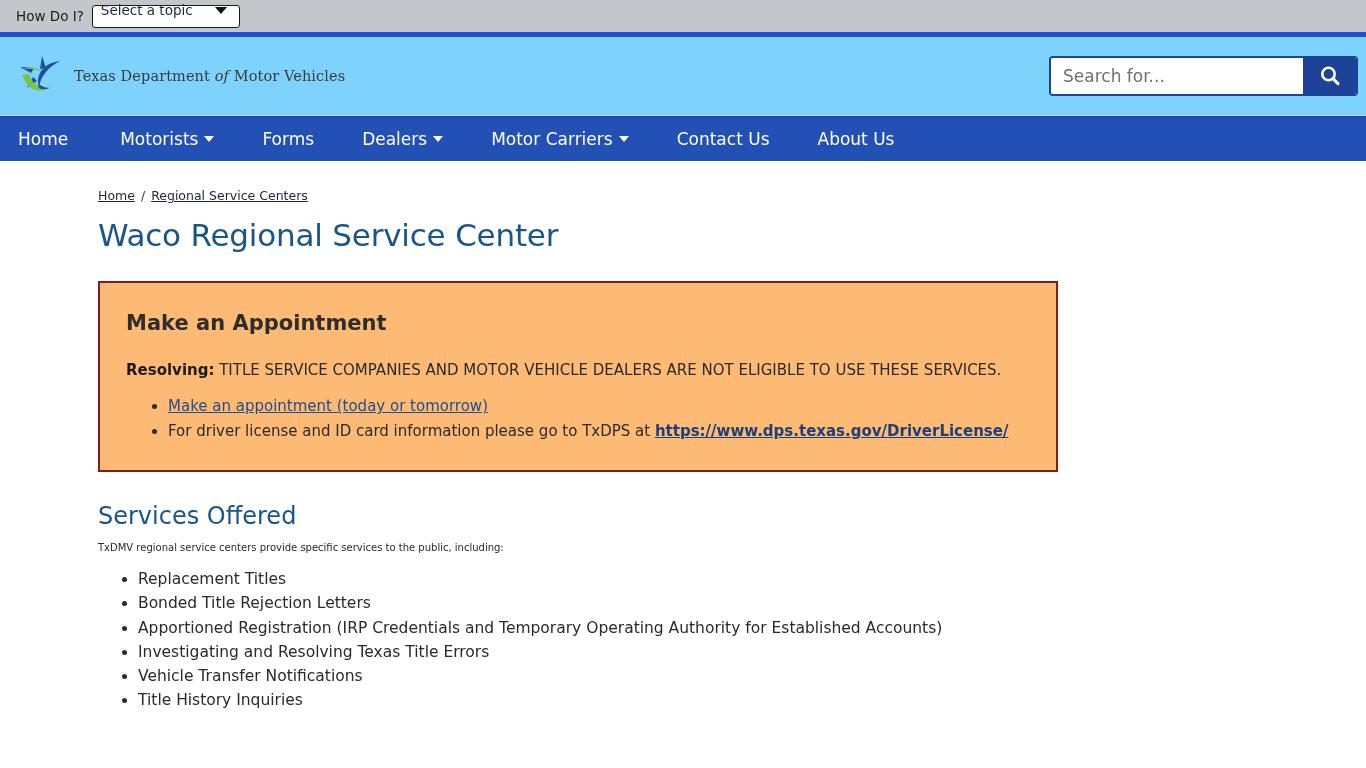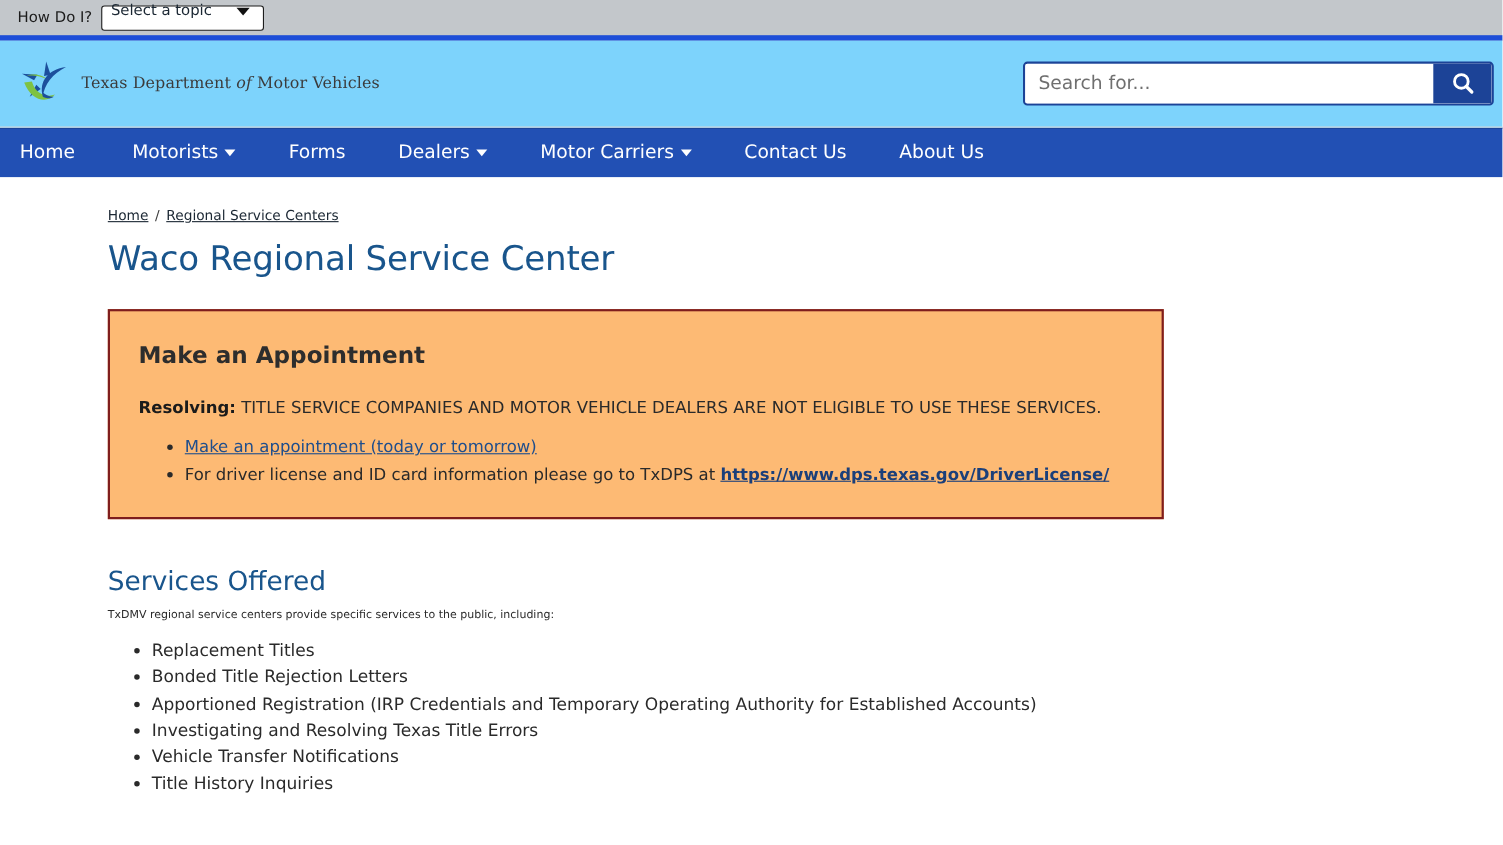--- a/index.html
+++ b/index.html
@@ -66,21 +66,21 @@
     font-family: "DejaVu Serif", serif;
     font-size: 14.5px;
     color: #3b3b3b;
     letter-spacing: .1px;
     white-space: nowrap;
   }
   .brand-text .ital { font-style: italic; }
 
   .searchwrap {
     margin-right: 8px;
-    width: 428px;
+    width: 309px;
     height: 40px;
     display: flex;
     border: 2px solid #1c4397;
     border-radius: 4px;
     overflow: hidden;
     background: #fff;
   }
   .searchwrap input {
     flex: 1;
     border: 0;
@@ -198,21 +198,21 @@
     cursor: pointer;
   }
   .infobox ul li a.boldlink {
     color: #1b3f7a;
     font-weight: bold;
     text-decoration: underline;
     cursor: pointer;
   }
 
   h2.section-title {
-    margin: 42px 0 0 0;
+    margin: 30px 0 0 0;
     font-size: 24px;
     font-weight: normal;
     color: #19558c;
     font-family: "DejaVu Sans", sans-serif;
   }
   p.lede {
     margin: 12px 0 0 0;
     font-size: 10px;
     color: #2a2a2a;
   }

